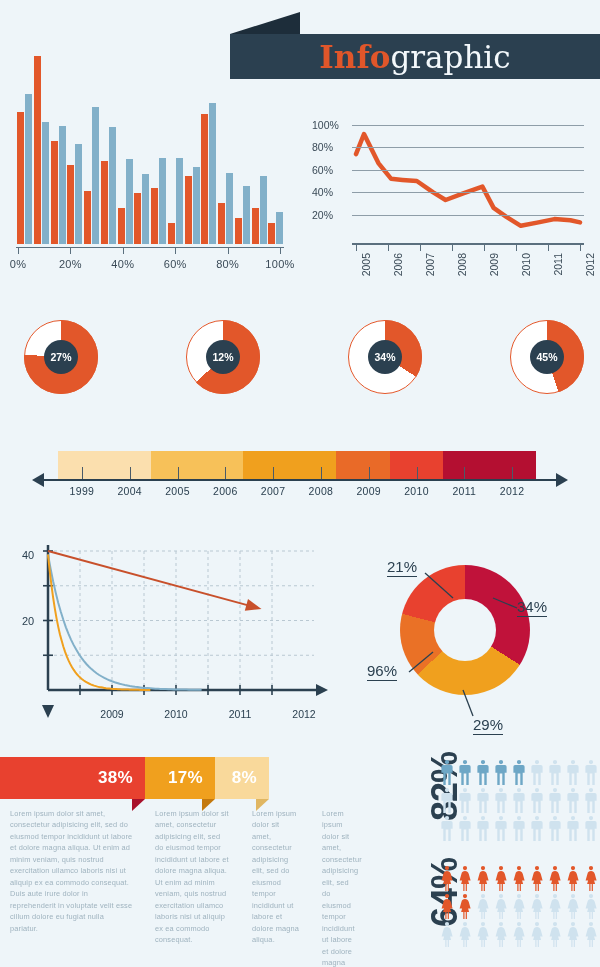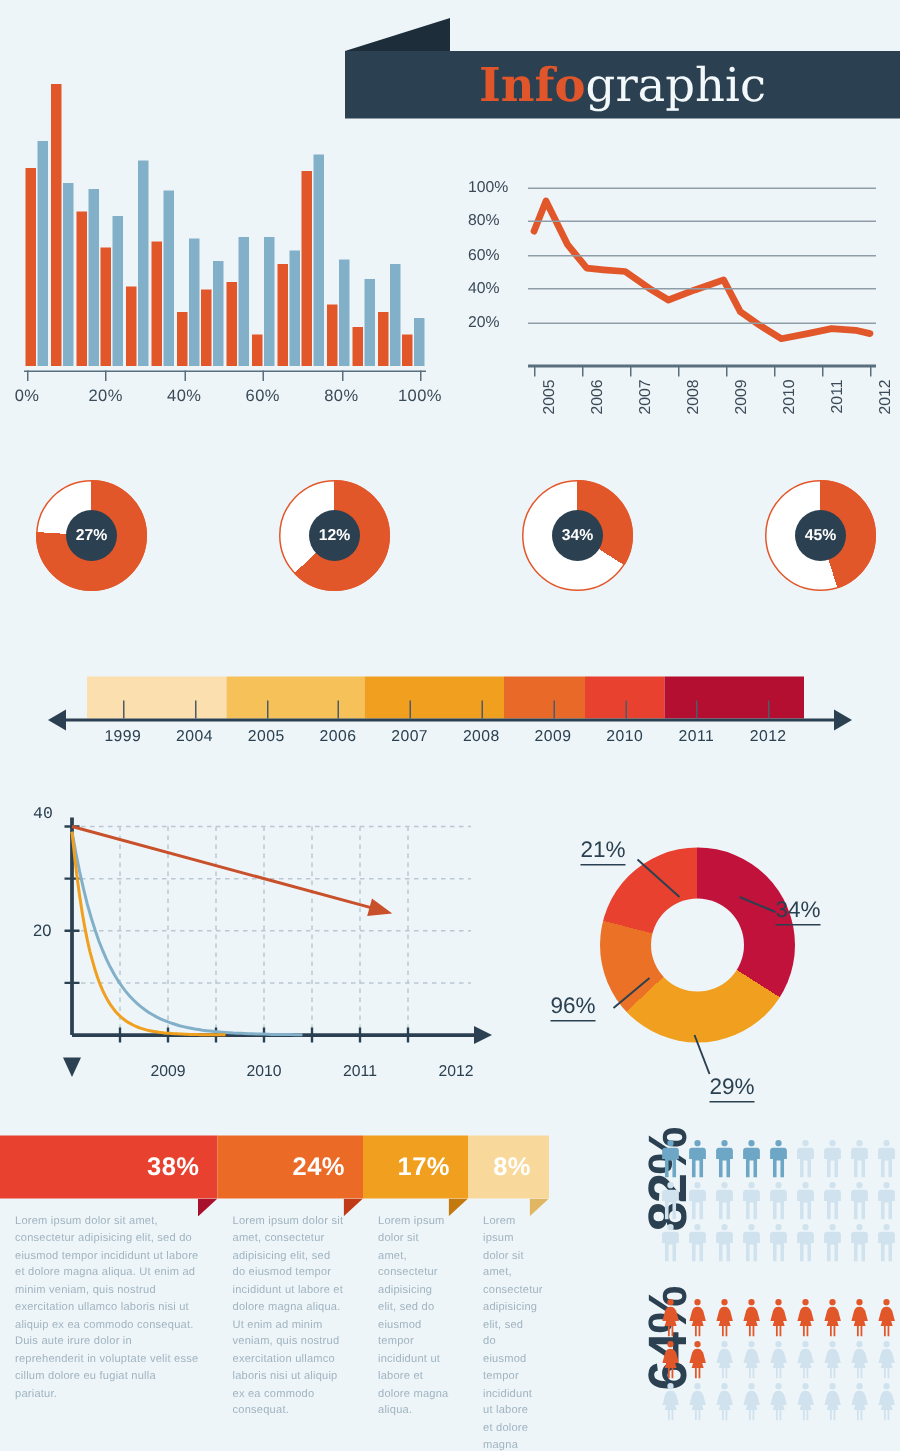--- a/index.html
+++ b/index.html
@@ -370,21 +370,21 @@
           <line x1="33" x2="43" y1="16" y2="16" stroke="#2b4050" stroke-width="1.6"></line>
         </g>
       <path id="dc-trend" fill="none" stroke="#c8502b" stroke-width="2" d="M38,16 L242.8,71.60000000000001"></path>
       <path id="dc-slow" fill="none" stroke="#82b0c9" stroke-width="2" d="M38.0,19.5 L40.6,33.6 L43.1,46.2 L45.7,57.6 L48.2,67.7 L50.8,76.8 L53.4,85.0 L55.9,92.3 L58.5,98.8 L61.0,104.6 L63.6,109.9 L66.2,114.6 L68.7,118.8 L71.3,122.6 L73.8,125.9 L76.4,129.0 L79.0,131.7 L81.5,134.1 L84.1,136.3 L86.6,138.2 L89.2,140.0 L91.8,141.5 L94.3,142.9 L96.9,144.2 L99.4,145.3 L102.0,146.3 L104.6,147.2 L107.1,148.0 L109.7,148.8 L112.2,149.4 L114.8,150.0 L117.4,150.5 L119.9,151.0 L122.5,151.4 L125.0,151.8 L127.6,152.1 L130.2,152.4 L132.7,152.7 L135.3,152.9 L137.8,153.1 L140.4,153.3 L143.0,153.5 L145.5,153.7 L148.1,153.8 L150.6,153.9 L153.2,154.0 L155.8,154.1 L158.3,154.2 L160.9,154.3 L163.4,154.4 L166.0,154.4 L168.6,154.5 L171.1,154.6 L173.7,154.6 L176.2,154.6 L178.8,154.7 L181.4,154.7 L183.9,154.7 L186.5,154.8 L189.0,154.8 L191.6,154.8 "></path>
       <path id="dc-fast" fill="none" stroke="#f0a01e" stroke-width="2" d="M38.0,19.5 L39.7,35.6 L41.4,49.8 L43.1,62.3 L44.8,73.3 L46.5,83.1 L48.2,91.6 L49.9,99.2 L51.7,105.8 L53.4,111.7 L55.1,116.8 L56.8,121.4 L58.5,125.4 L60.2,128.9 L61.9,132.0 L63.6,134.7 L65.3,137.1 L67.0,139.3 L68.7,141.1 L70.4,142.8 L72.1,144.2 L73.8,145.5 L75.5,146.6 L77.3,147.6 L79.0,148.5 L80.7,149.3 L82.4,150.0 L84.1,150.6 L85.8,151.1 L87.5,151.6 L89.2,152.0 L90.9,152.3 L92.6,152.6 L94.3,152.9 L96.0,153.2 L97.7,153.4 L99.4,153.6 L101.1,153.8 L102.9,153.9 L104.6,154.0 L106.3,154.1 L108.0,154.2 L109.7,154.3 L111.4,154.4 L113.1,154.5 L114.8,154.5 L116.5,154.6 L118.2,154.6 L119.9,154.7 L121.6,154.7 L123.3,154.8 L125.0,154.8 L126.7,154.8 L128.5,154.8 L130.2,154.9 L131.9,154.9 L133.6,154.9 L135.3,154.9 L137.0,154.9 L138.7,154.9 L140.4,154.9 "></path>
       <polygon points="306,149 318,155 306,161" fill="#2b4050"></polygon>
       <polygon points="32,170 44,170 38,183" fill="#2b4050"></polygon>
       <polygon id="dc-trend-arrow" points="251.5,74.0 234.8,75.7 238.0,64.0" fill="#c8502b"></polygon>
     </svg>
     <div id="dc-ylabs">
-        <div class="dc-ylab" style="left: 12px; top: 8px; font-family: Liberation Mono, monospace;">40</div>
+        <div class="dc-ylab" style="left: 12px; top: 20px;">40</div>
         <div class="dc-ylab" style="left: 12px; top: 85.5px;">20</div>
       </div>
     <div id="dc-xlabs">
         <div class="dc-xlab" style="left: 102px; top: 173px;">2009</div>
         <div class="dc-xlab" style="left: 166px; top: 173px;">2010</div>
         <div class="dc-xlab" style="left: 230px; top: 173px;">2011</div>
         <div class="dc-xlab" style="left: 294px; top: 173px;">2012</div>
       </div>
   </div>
 
@@ -404,24 +404,20 @@
         <div class="dn-lab" style="left: 2px; top: 122px;"><span class="u">96%</span></div>
         <div class="dn-lab" style="left: 22px; top: 18px;"><span class="u">21%</span></div>
       </div>
   </div>
 
   <div class="ribbons" id="ribbons">
       <div class="rib" style="width: 145px; background: rgb(232, 65, 47);">
         <div class="rib-pct">38%</div>
         <div class="rib-notch" style="background: rgb(168, 16, 43); clip-path: polygon(0px 0px, 100% 0px, 0px 100%);"></div>
       </div>
-      <div class="rib" style="width: 97px; background: rgb(234, 106, 38);">
-        <div class="rib-pct">24%</div>
-        <div class="rib-notch" style="background: rgb(192, 58, 22); clip-path: polygon(0px 0px, 100% 0px, 0px 100%);"></div>
-      </div>
       <div class="rib" style="width: 70px; background: rgb(240, 160, 30);">
         <div class="rib-pct">17%</div>
         <div class="rib-notch" style="background: rgb(196, 121, 14); clip-path: polygon(0px 0px, 100% 0px, 0px 100%);"></div>
       </div>
       <div class="rib" style="width: 54px; background: rgb(249, 217, 155);">
         <div class="rib-pct">8%</div>
         <div class="rib-notch" style="background: rgb(224, 182, 98); clip-path: polygon(0px 0px, 100% 0px, 0px 100%);"></div>
       </div>
     </div>
 

